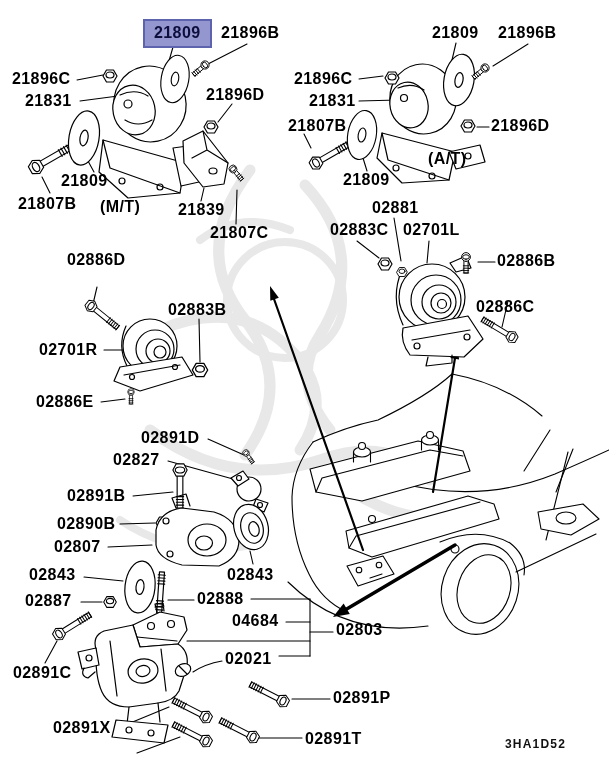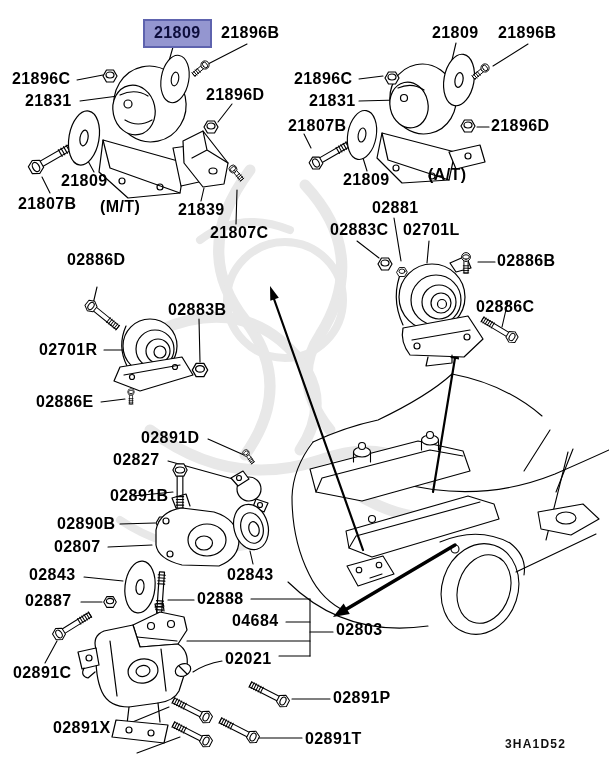--- a/index.html
+++ b/index.html
@@ -312,34 +312,34 @@
       <div class="lbl" style="left: 18px; top: 196px;">21807B</div>
       <div class="lbl" style="left: 100px; top: 199px;">(M/T)</div>
       <div class="lbl" style="left: 178px; top: 202px;">21839</div>
       <div class="lbl" style="left: 210px; top: 225px;">21807C</div>
       <div class="lbl" style="left: 432px; top: 25px;">21809</div>
       <div class="lbl" style="left: 498px; top: 25px;">21896B</div>
       <div class="lbl" style="left: 294px; top: 71px;">21896C</div>
       <div class="lbl" style="left: 309px; top: 93px;">21831</div>
       <div class="lbl" style="left: 288px; top: 118px;">21807B</div>
       <div class="lbl" style="left: 491px; top: 118px;">21896D</div>
-      <div class="lbl" style="left: 428px; top: 151px; margin-top: 16px;">(A/T)</div>
+      <div class="lbl" style="left: 428px; top: 151px;">(A/T)</div>
       <div class="lbl" style="left: 343px; top: 172px;">21809</div>
       <div class="lbl" style="left: 372px; top: 200px;">02881</div>
       <div class="lbl" style="left: 330px; top: 222px;">02883C</div>
       <div class="lbl" style="left: 403px; top: 222px;">02701L</div>
       <div class="lbl" style="left: 497px; top: 253px;">02886B</div>
       <div class="lbl" style="left: 476px; top: 284px; margin-top: 15px;">02886C</div>
       <div class="lbl" style="left: 67px; top: 252px;">02886D</div>
       <div class="lbl" style="left: 168px; top: 302px;">02883B</div>
       <div class="lbl" style="left: 39px; top: 342px;">02701R</div>
       <div class="lbl" style="left: 36px; top: 394px;">02886E</div>
       <div class="lbl" style="left: 141px; top: 430px;">02891D</div>
       <div class="lbl" style="left: 113px; top: 452px;">02827</div>
-      <div class="lbl" style="left: 67px; top: 488px; margin-left: 43px;">02891B</div>
+      <div class="lbl" style="left: 67px; top: 488px;">02891B</div>
       <div class="lbl" style="left: 57px; top: 516px;">02890B</div>
       <div class="lbl" style="left: 54px; top: 539px;">02807</div>
       <div class="lbl" style="left: 29px; top: 567px;">02843</div>
       <div class="lbl" style="left: 227px; top: 567px;">02843</div>
       <div class="lbl" style="left: 25px; top: 593px;">02887</div>
       <div class="lbl" style="left: 197px; top: 591px;">02888</div>
       <div class="lbl" style="left: 232px; top: 613px;">04684</div>
       <div class="lbl" style="left: 225px; top: 651px;">02021</div>
       <div class="lbl" style="left: 336px; top: 622px;">02803</div>
       <div class="lbl" style="left: 13px; top: 665px;">02891C</div>

